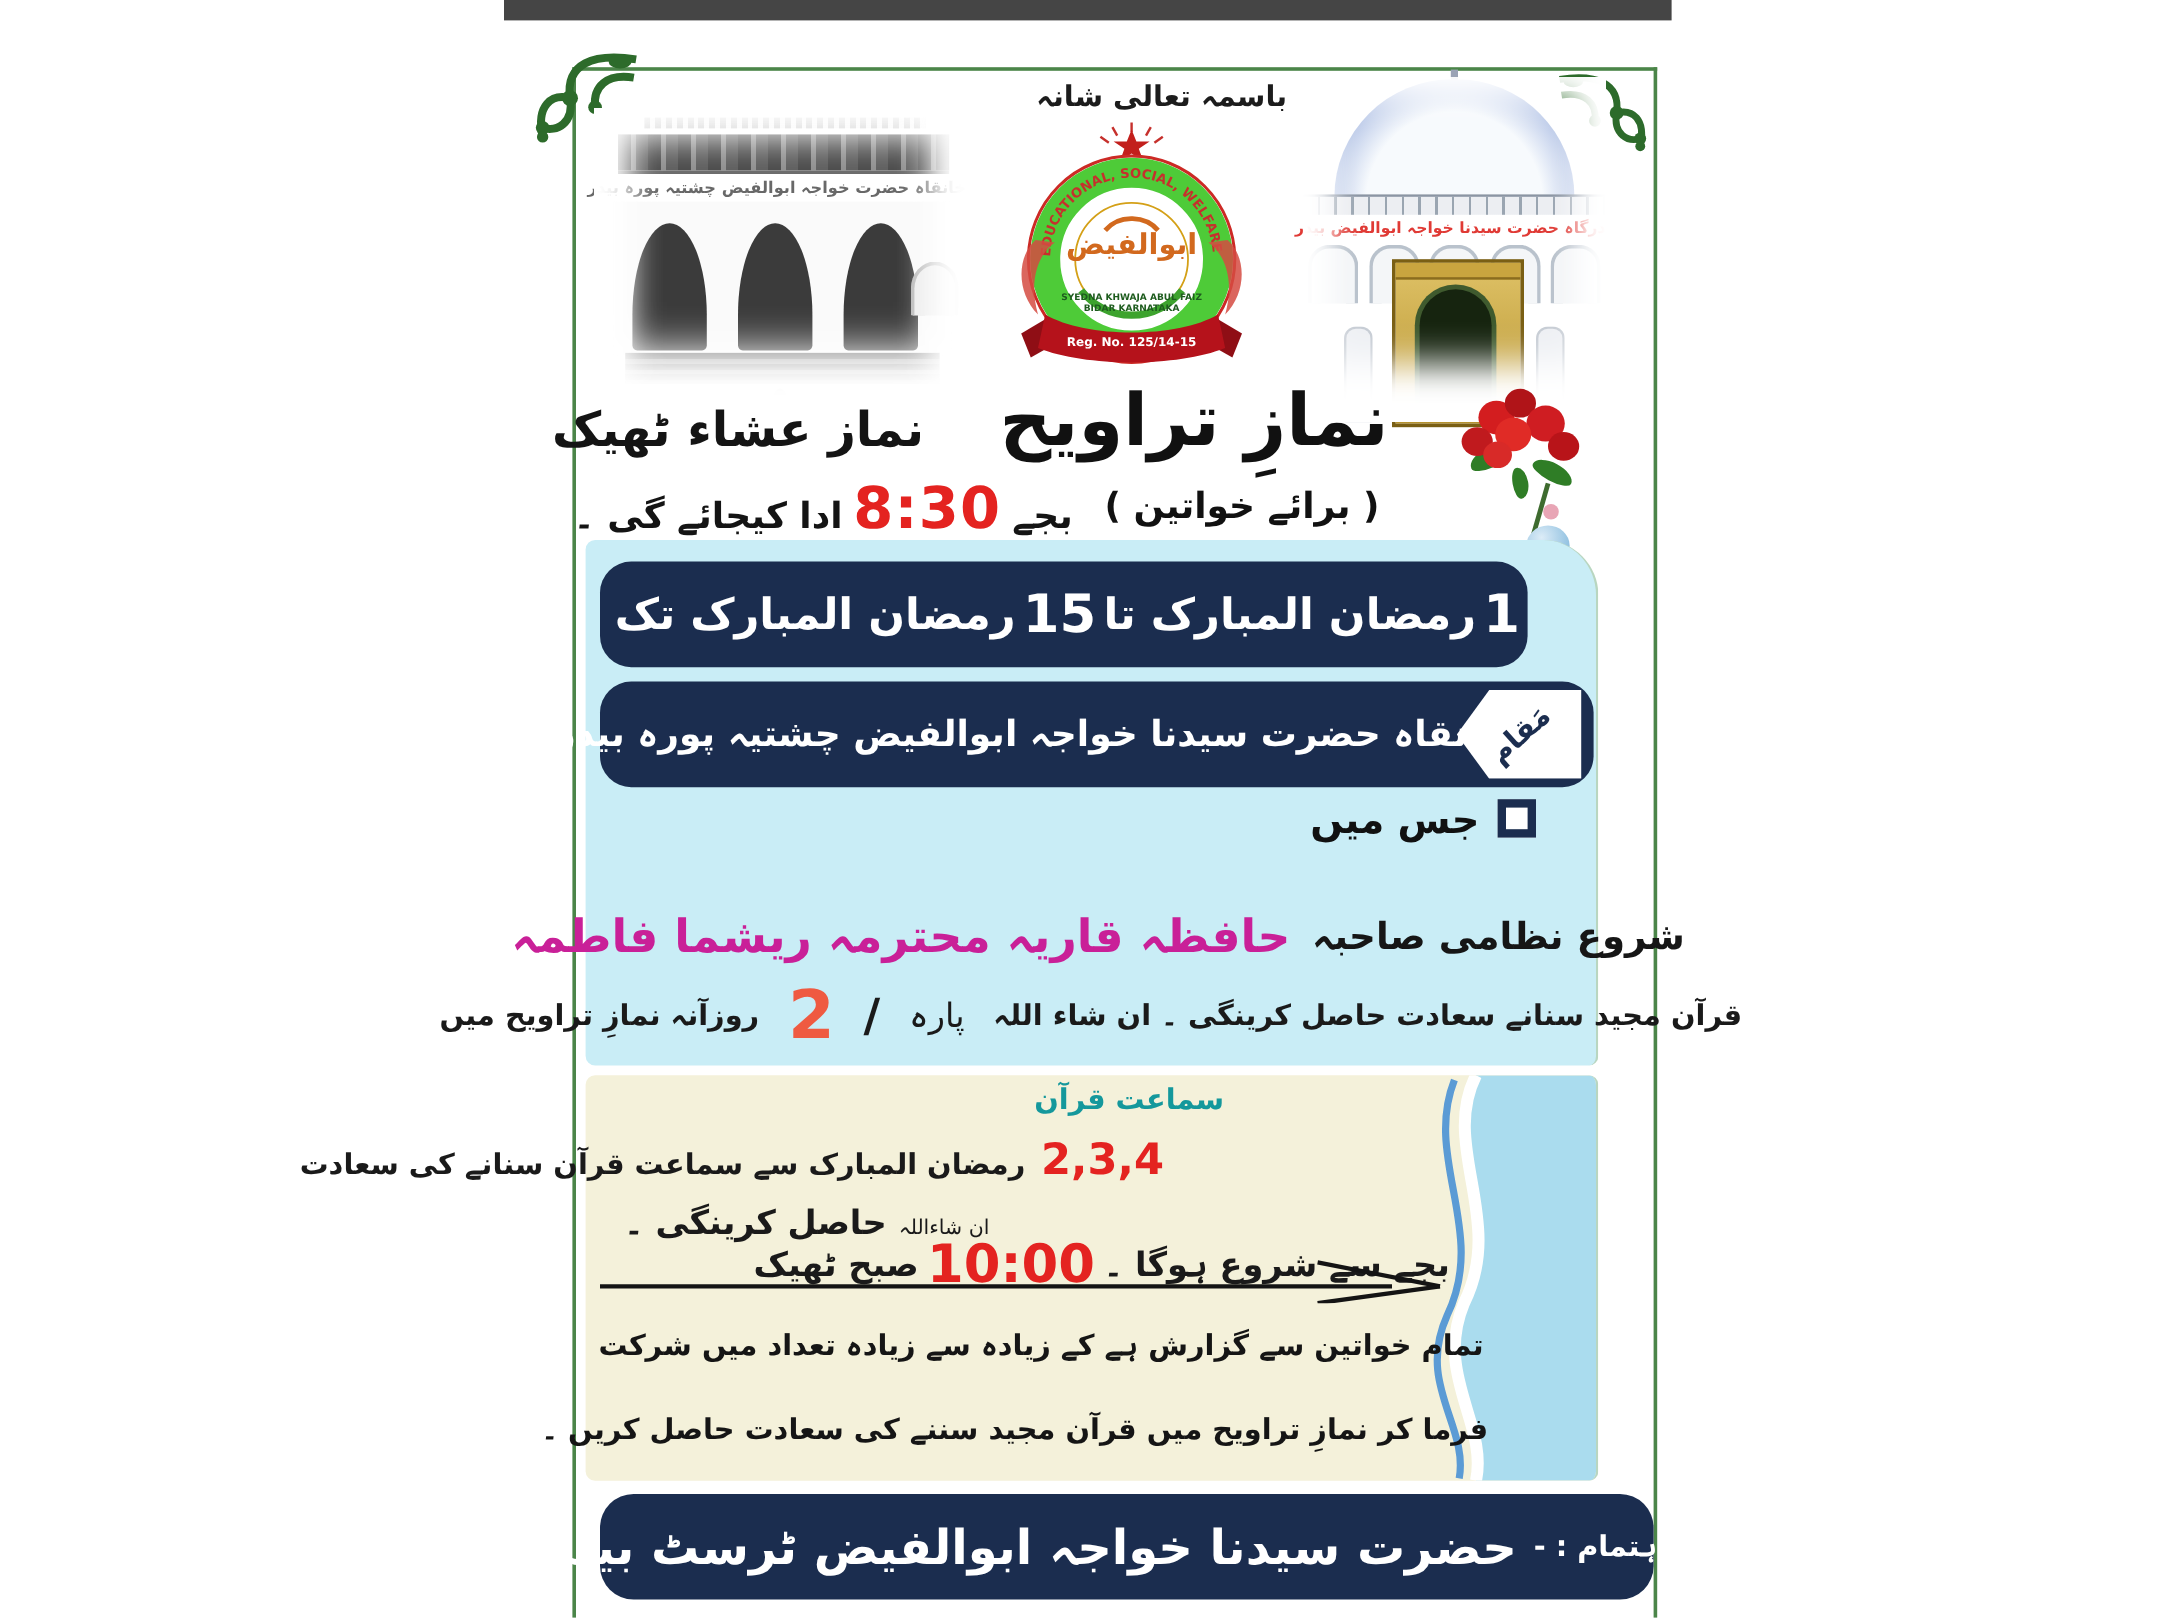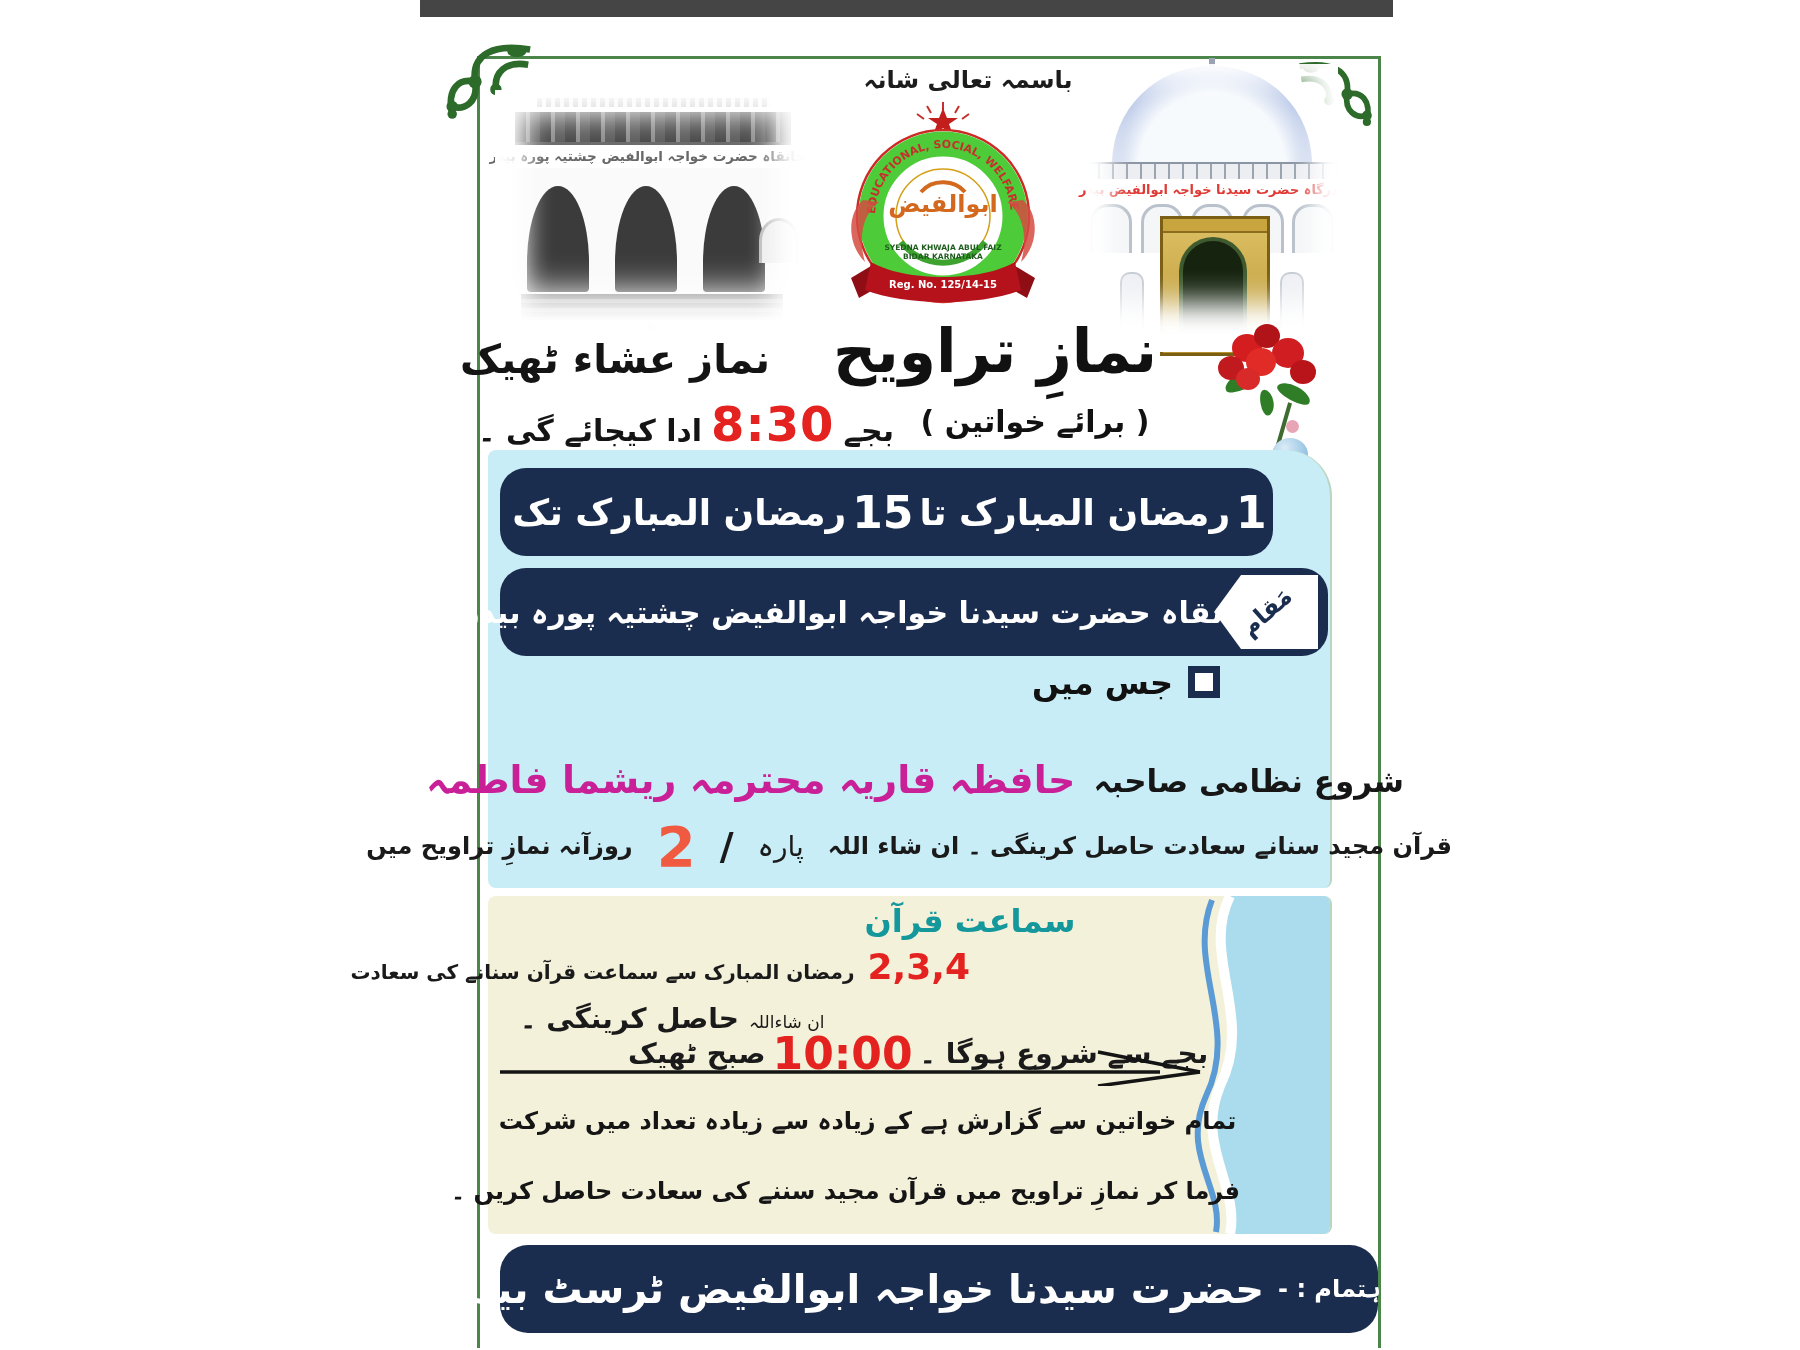--- a/index.html
+++ b/index.html
@@ -91,21 +91,21 @@
   #bar1 .ar{font-size:36px;font-weight:bold;margin:0 6px;}
   #bar1 .num{font-size:44px;font-weight:bold;}
   #bar2{left:500px;top:568px;width:818px;height:88px;border-radius:26px;direction:rtl;white-space:nowrap;
      padding-left:10px;justify-content:center;}
   #bar2 .ar{font-size:30px;font-weight:bold;margin-right:120px;}
   #maqam-badge{position:absolute;right:10px;top:7px;width:104px;height:74px;background:#ffffff;
      clip-path:polygon(0% 50%,26% 0%,100% 0%,100% 100%,26% 100%);display:flex;align-items:center;justify-content:center;}
   #maqam-badge span{transform:rotate(-42deg);color:#1b2d4f;font-size:24px;font-weight:bold;direction:rtl;}
 
   
-  #jis{left:940px;top:664px;width:372px;height:46px;direction:rtl;text-align:center;color:#12233f;}
+  #jis{left:908px;top:664px;width:372px;height:46px;direction:rtl;text-align:right;color:#12233f;}
   #jis .sq{display:inline-block;width:18px;height:18px;background:#fff;border:7px solid #1b2d4f;margin-left:10px;
      vertical-align:-4px;}
   #jis .lbl{font-size:32px;font-weight:bold;color:#111;}
 
   
   #nameline{left:500px;top:714px;width:830px;height:88px;display:flex;justify-content:center;align-items:flex-end;gap:18px;
      white-space:nowrap;}
   #nameline .mag{color:#c92098;font-size:38px;font-weight:bold;direction:rtl;unicode-bidi:isolate;}
   #nameline .blk{color:#161616;font-size:31px;font-weight:bold;direction:rtl;unicode-bidi:isolate;padding-bottom:3px;}
 
@@ -115,25 +115,25 @@
   #paraline .u{direction:rtl;unicode-bidi:isolate;font-size:24px;font-weight:bold;color:#1a1a1a;}
   #paraline .num2{color:#ef5a41;font-size:56px;font-weight:bold;}
   #paraline .slash{font-size:38px;font-weight:bold;color:#1a1a1a;}
   #paraline .para{font-size:28px;font-weight:normal;color:#1a1a1a;direction:rtl;unicode-bidi:isolate;}
 
   
   #cream-panel{left:488px;top:896px;width:842px;height:338px;background:#f4f1da;border-radius:8px;
      border-right:2px solid #b9d6c0;overflow:hidden;}
   #swoosh{position:absolute;right:0;top:0;width:170px;height:338px;}
 
-  #samaat-heading{left:560px;top:902px;width:820px;height:40px;text-align:center;color:#14989c;
-     font-size:32px;font-weight:bold;direction:rtl;}
+  #samaat-heading{left:531px;top:902px;width:820px;height:40px;text-align:center;color:#14989c;
+     font-size:24px;font-weight:bold;direction:rtl;}
   #lineA{left:470px;top:946px;width:500px;height:50px;direction:rtl;text-align:right;white-space:nowrap;}
   #lineA .dates{color:#e42320;font-size:36px;font-weight:bold;margin-left:8px;}
-  #lineA .txt{color:#1a1a1a;font-size:20px;font-weight:bold;}
+  #lineA .txt{color:#1a1a1a;font-size:24px;font-weight:bold;}
   #lineB{left:520px;top:1002px;width:340px;display:flex;align-items:baseline;gap:10px;white-space:nowrap;}
   #lineB .b1{color:#1a1a1a;font-size:28px;font-weight:bold;direction:rtl;unicode-bidi:isolate;}
   #lineB .insh{color:#1a1a1a;font-size:17px;font-weight:normal;direction:rtl;unicode-bidi:isolate;}
   #lineC{left:628px;top:1028px;width:420px;display:flex;align-items:center;gap:7px;white-space:nowrap;}
   #lineC .u{direction:rtl;unicode-bidi:isolate;font-size:28px;font-weight:bold;color:#1a1a1a;}
   #lineC .time{color:#e42320;font-size:44px;font-weight:bold;}
   #arrow{left:500px;top:1046px;width:710px;height:40px;}
 
   
   #request{left:495px;top:1086px;width:745px;direction:rtl;text-align:center;color:#151515;}

